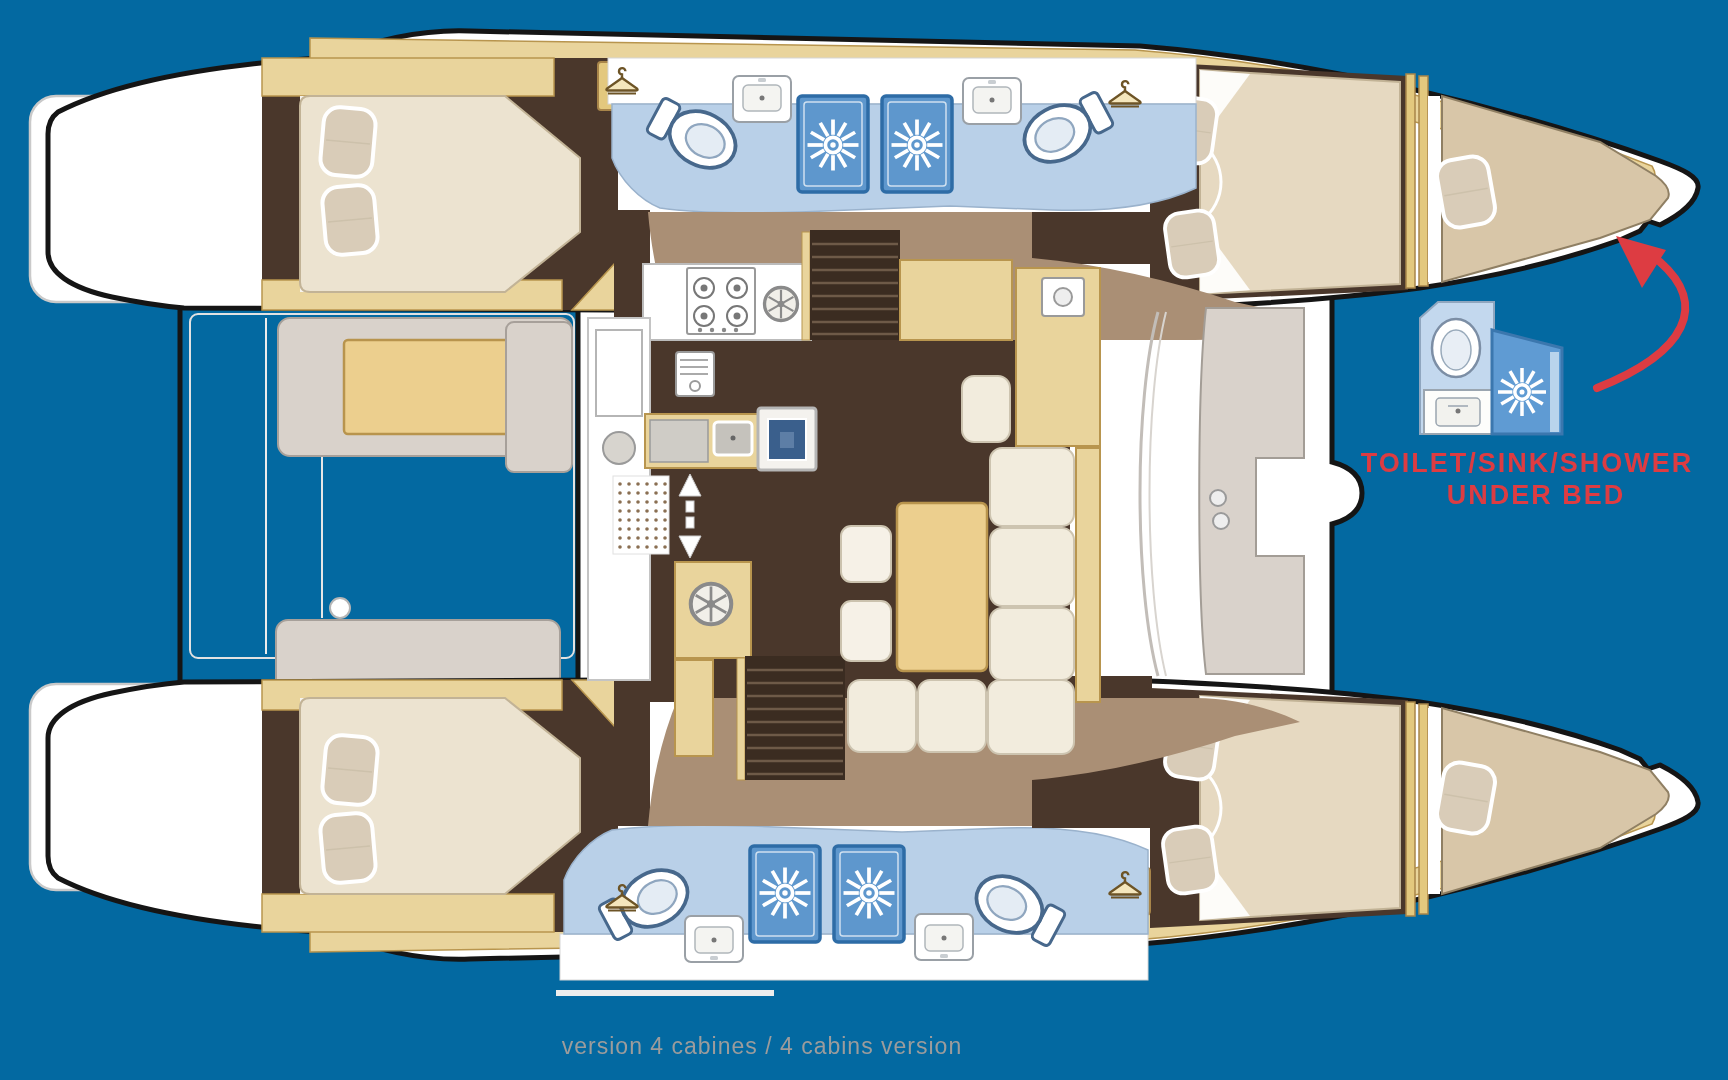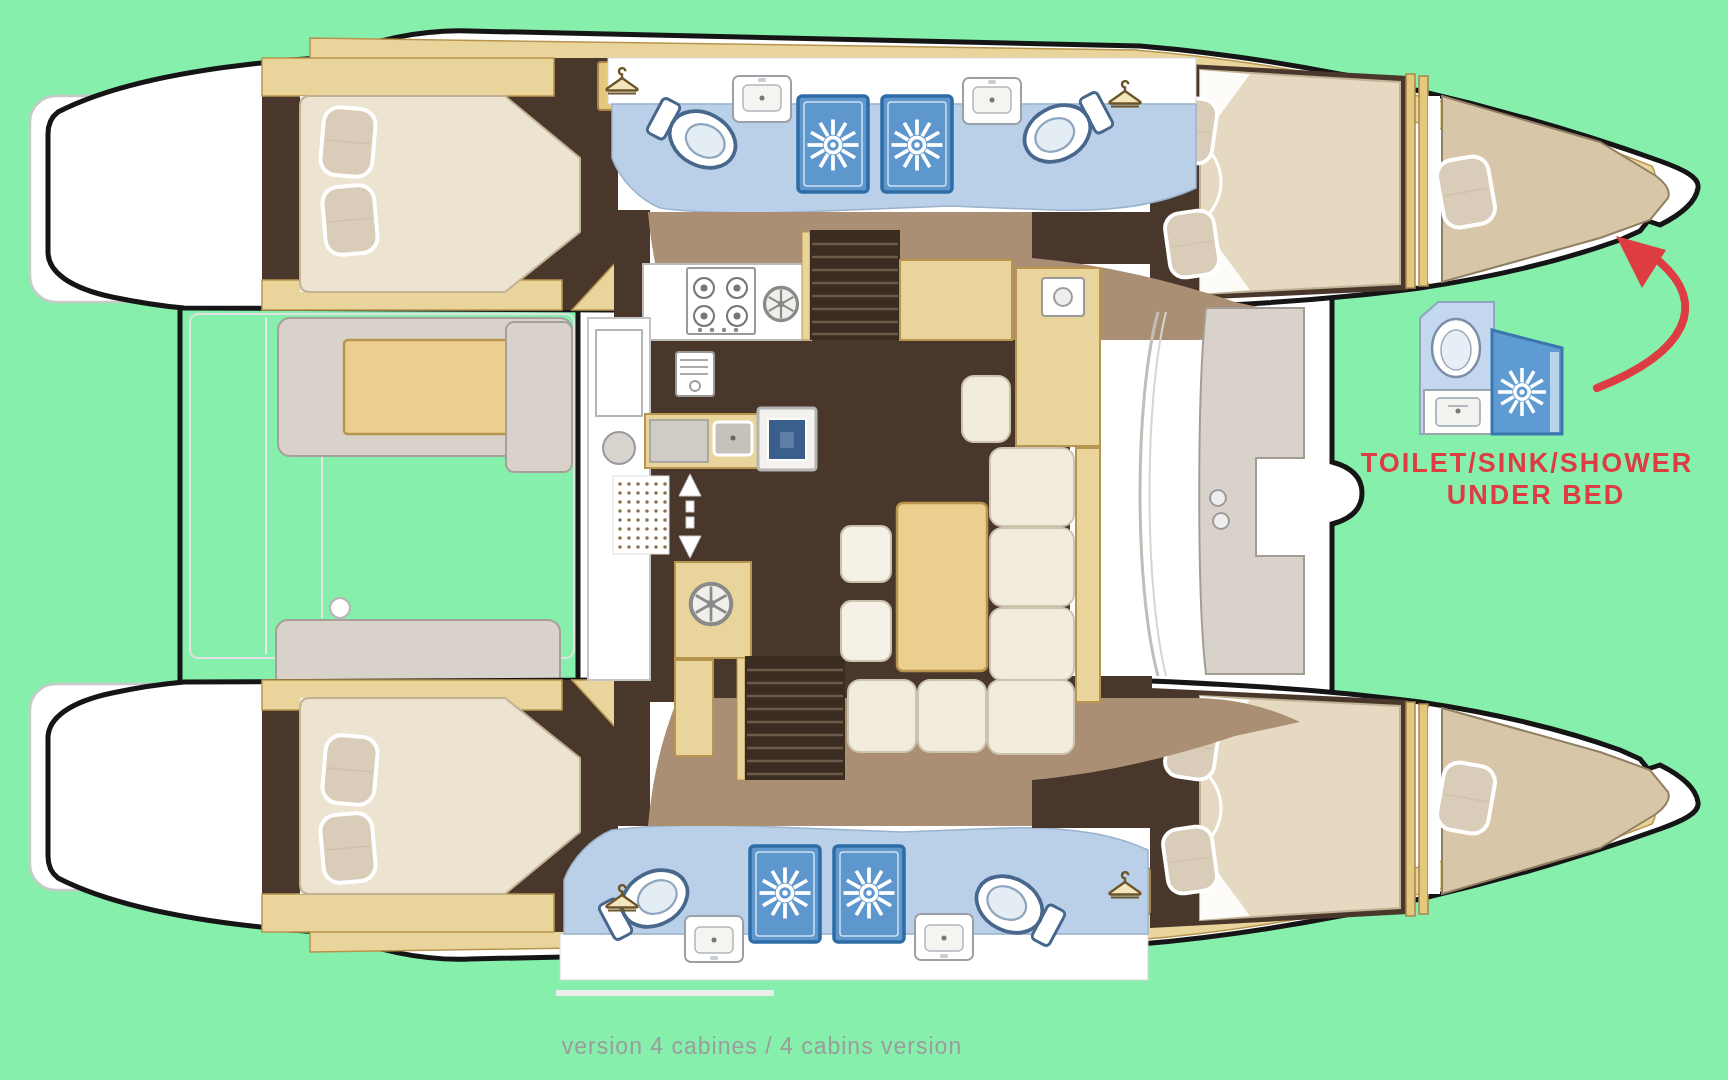--- a/index.html
+++ b/index.html
@@ -1,16 +1,16 @@
 <!DOCTYPE html>
 <html><head>
 <meta charset="utf-8">
 <style>
   html,body{margin:0;padding:0;background:#ffffff;}
-  #stage{position:relative;width:1728px;height:1080px;background:#86efac;overflow:hidden;
+  #stage{position:relative;width:1728px;height:1080px;background:#0369a1;overflow:hidden;
          font-family:"Liberation Sans",sans-serif;}
   svg{display:block;}
   text{font-family:"Liberation Sans",sans-serif;}
   .annotation-text{font-weight:bold;letter-spacing:2px;}
   .caption-text{letter-spacing:1px;}
 </style>
 </head>
 <body>
 
 <div id="stage">

